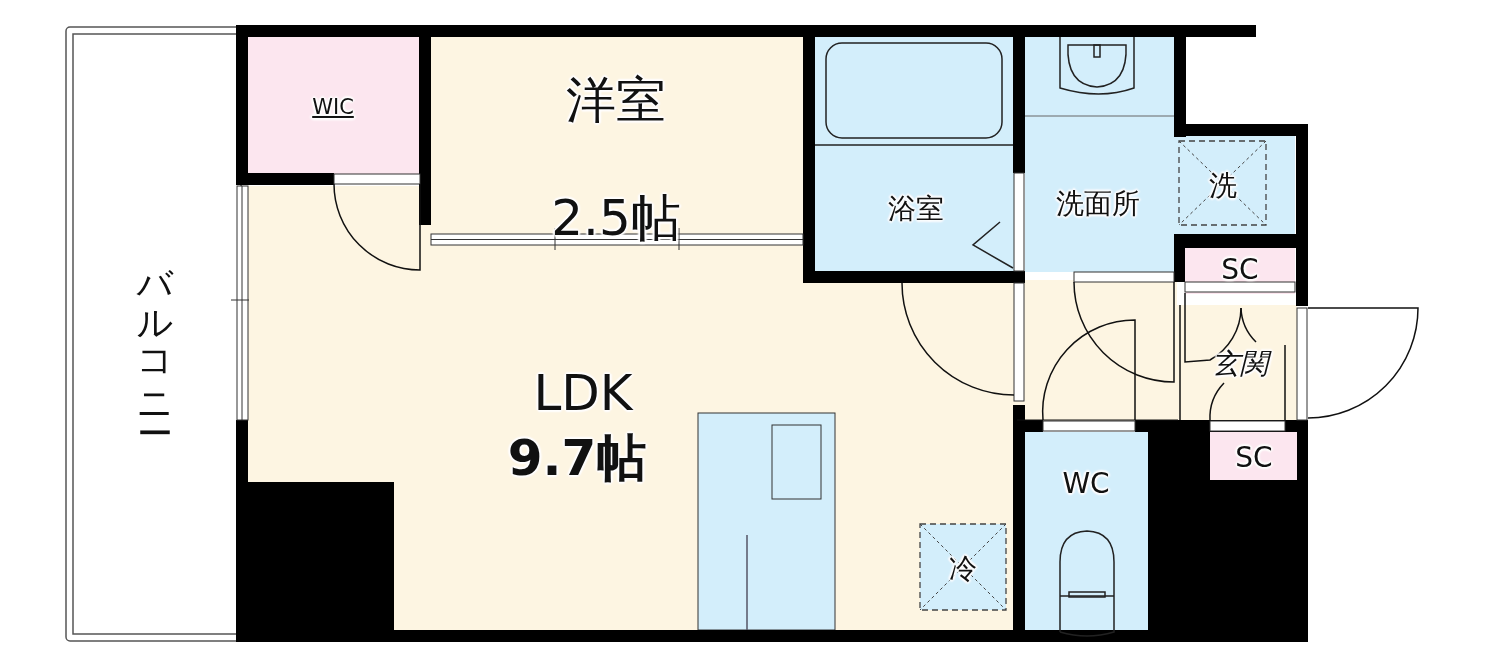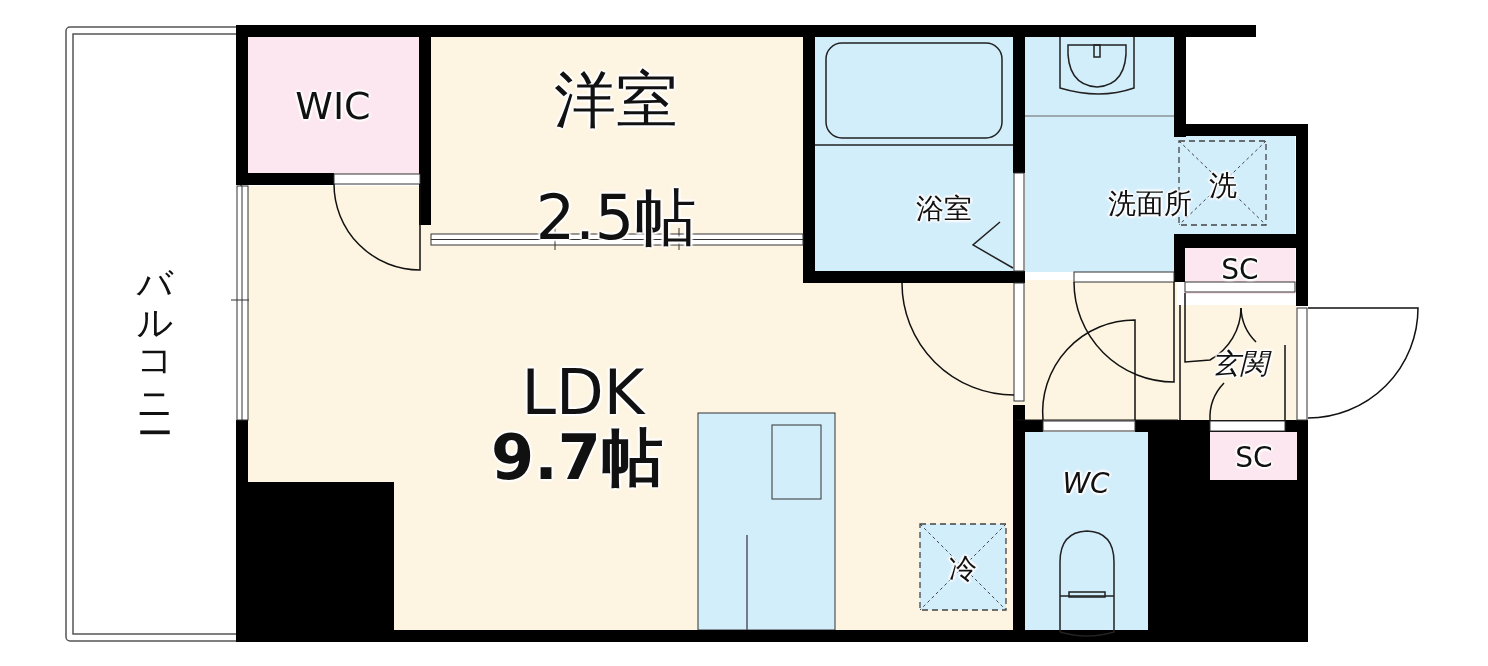--- a/index.html
+++ b/index.html
@@ -3,22 +3,22 @@
 <meta charset="utf-8">
 <style>
   html, body { margin: 0; padding: 0; background: #ffffff; }
   body { width: 1488px; height: 666px; position: relative; overflow: hidden; font-family: "DejaVu Sans", "Liberation Sans", sans-serif; }
   svg.plan { position: absolute; left: 0; top: 0; }
   .label {
     position: absolute; color: #111; text-align: center; line-height: 1.05; white-space: nowrap;
     text-shadow: 0 0 3px #fff, 0 0 3px #fff, 0 0 3px #fff, 2px 0 2px #fff, -2px 0 2px #fff, 0 2px 2px #fff, 0 -2px 2px #fff;
     transform: translate(-50%, -50%);
   }
-  .big { font-size: 62px; }
-  .mid { font-size: 38px; }
+  .big { font-size: 50px; }
+  .mid { font-size: 21px; text-decoration: underline; }
   .sm { font-size: 28px; }
   .vert { writing-mode: vertical-rl; font-size: 36px; letter-spacing: 2px; text-shadow: none; }
 </style>
 </head>
 <body>
 
 <svg class="plan" width="1488" height="666" viewBox="0 0 1488 666">
 
   <g>
     <rect x="66" y="27" width="175" height="614" rx="4" fill="#fff" stroke="#555" stroke-width="1.5"></rect>
@@ -120,20 +120,20 @@
     <line x1="1006" y1="524" x2="920" y2="610" stroke-dasharray="3,3" stroke-width="1"></line>
   </g>
 </svg>
 
 <div class="label vert" style="left:155px;top:330px;">バルコニー</div>
 <div class="label mid" style="left:333px;top:107px;">WIC</div>
 <div class="label big" style="left:616px;top:100px;">洋室</div>
 <div class="label big" style="left:616px;top:173px;margin-top:45px;">2.5帖</div>
 <div class="label big" style="left:583px;top:393px;">LDK</div>
 <div class="label big" style="left:577px;top:458px;font-weight:bold;">9.7帖</div>
-<div class="label sm" style="left:916px;top:209px;margin-left:28px;">浴室</div>
-<div class="label sm" style="left:1150px;top:204px;text-align:right;">洗面所</div>
+<div class="label sm" style="left:916px;top:209px;">浴室</div>
+<div class="label sm" style="left:1098px;top:204px;text-align:right;">洗面所</div>
 <div class="label sm" style="left:1223px;top:186px;">洗</div>
 <div class="label sm" style="left:963px;top:569px;">冷</div>
 <div class="label sm" style="left:1240px;top:270px;">SC</div>
 <div class="label sm" style="left:1240px;top:364px;font-style:italic;">玄関</div>
 <div class="label sm" style="left:1254px;top:458px;">SC</div>
-<div class="label sm" style="left:1086px;top:484px;font-style:italic;">WC</div>
+<div class="label sm" style="left:1086px;top:484px;">WC</div>
 
 </body></html>

